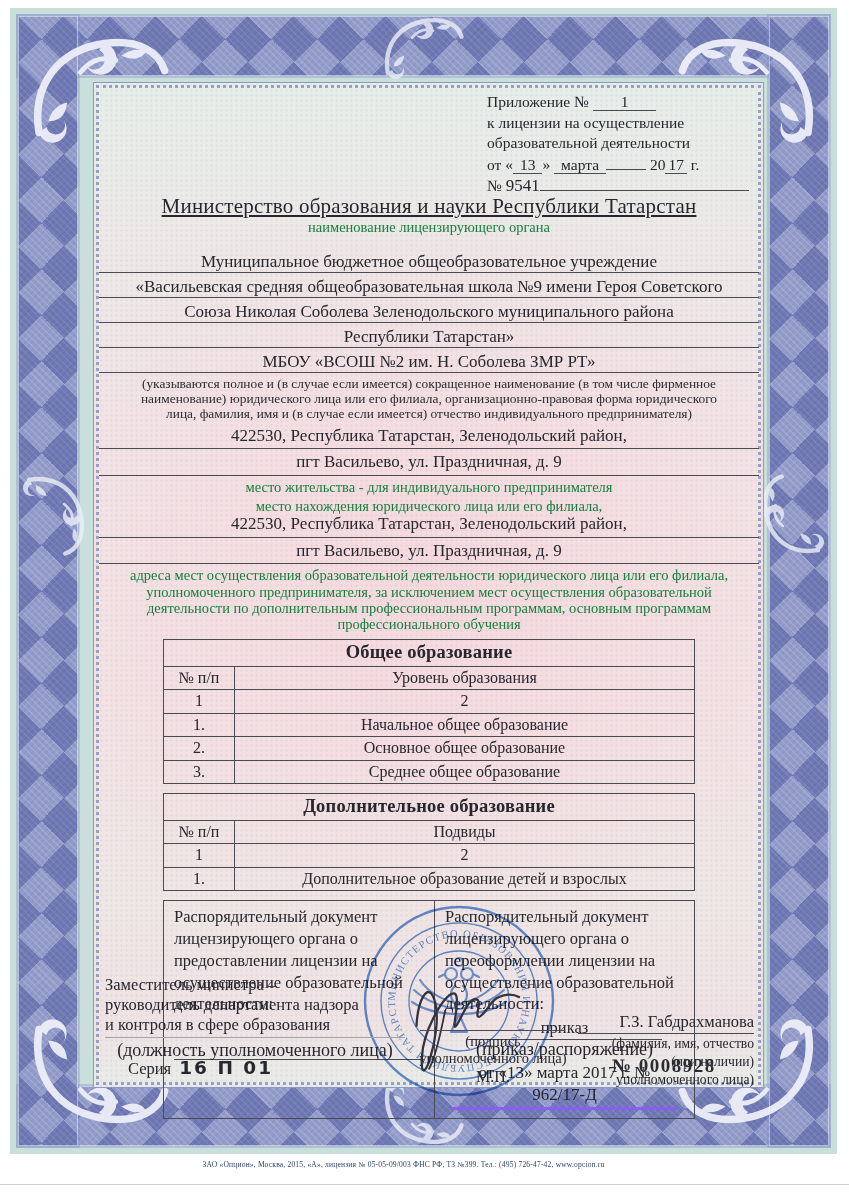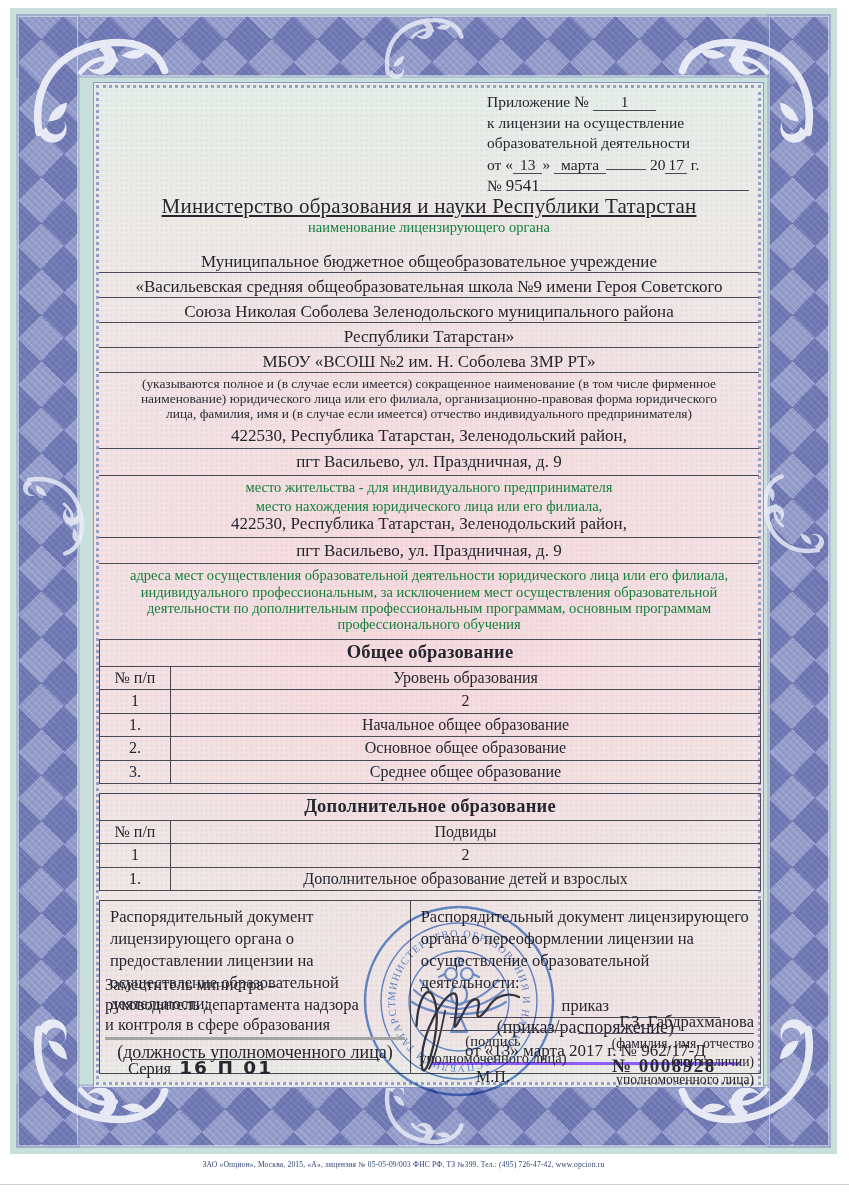--- a/index.html
+++ b/index.html
@@ -53,34 +53,34 @@
 
   
   .main{left:99px;top:194px;width:660px;text-align:center;}
   .title{font-size:21px;text-decoration:underline;letter-spacing:.2px;}
   .caption{font-size:14.5px;line-height:1.12;color:#15803d;}
   .caption-sm{font-size:13.4px;line-height:1.1;color:#2b2b33;}
   .org-line{font-size:17px;line-height:1.18;border-bottom:1px solid #4a4a55;margin-bottom:4px;}
   .addr-line{font-size:17px;line-height:1.15;border-bottom:1px solid #4a4a55;padding-bottom:3px;margin-bottom:3px;}
 
   
-  table{border-collapse:collapse;width:662px;margin:0 auto;font-size:16px;color:#26262e;padding-left:48px;}
+  table{border-collapse:collapse;width:532px;margin:0 auto;font-size:16px;color:#26262e;padding-left:48px;}
   td,th{border:1px solid #4a4a55;padding:1px 4px;text-align:center;line-height:1.28;font-weight:normal;}
   .tbl-title{font-size:18.5px;font-weight:bold;letter-spacing:.2px;}
   .col-num{width:62px;}
 
   .orders td{text-align:left;vertical-align:top;padding:5px 10px 8px 10px;font-size:16.5px;line-height:1.32;}
   .orders .blank-line{width:250px;margin:30px auto 0 auto;border-bottom:1px solid #4a4a55;height:14px;}
   .orders .ord-val{width:82%;margin:2px auto 0 auto;text-align:center;border-bottom:1px solid #4a4a55;}
   .orders .ord-cap{text-align:center;font-size:18px;line-height:1.1;}
   .orders .ord-date{width:94%;margin:2px auto 0 auto;text-align:center;font-size:17px;border-bottom:3px solid #8b5cf6;}
 
   
   .sig-left{left:105px;top:975px;width:300px;font-size:16.5px;line-height:1.22;}
-  .sig-left .ul3{border-bottom:3px solid #a3a3a3;padding-bottom:2px;}
+  .sig-left .ul3{border-bottom:1px solid #a3a3a3;padding-bottom:2px;}
   .sig-left .cap{font-size:18px;text-align:center;margin-top:2px;}
   .sig-mid-line{left:420px;top:1030px;width:145px;border-top:1px solid #4a4a55;}
   .sig-mid{left:398px;top:1033px;width:190px;text-align:center;font-size:14.5px;line-height:1.18;}
   .sig-mp{left:398px;top:1068px;width:190px;text-align:center;font-size:16px;}
   .sig-right{left:578px;top:1012px;width:176px;text-align:right;font-size:16.5px;}
   .sig-right .name{border-bottom:1px solid #4a4a55;padding-bottom:1px;}
   .sig-right .cap{font-size:13.6px;line-height:1.16;margin-top:2px;}
   .series{left:128px;top:1057px;font-size:16.5px;}
   .series b{font-family:"DejaVu Sans","Liberation Sans",sans-serif;font-weight:600;font-size:18.5px;letter-spacing:2px;margin-left:8px;}
   .serial{left:612px;top:1055px;font-size:19px;font-weight:bold;letter-spacing:1.5px;color:#2b2b33;}
@@ -176,21 +176,21 @@
     <div class="caption-sm" style="margin-bottom:4px;">лица, фамилия, имя и (в случае если имеется) отчество индивидуального предпринимателя)</div>
 
     <div class="addr-line">422530, Республика Татарстан, Зеленодольский район,</div>
     <div class="addr-line">пгт Васильево, ул. Праздничная, д. 9</div>
     <div class="caption" style="margin-bottom:3px;">место жительства - для индивидуального предпринимателя</div>
     <div class="caption">место нахождения юридического лица или его филиала,</div>
 
     <div class="addr-line">422530, Республика Татарстан, Зеленодольский район,</div>
     <div class="addr-line">пгт Васильево, ул. Праздничная, д. 9</div>
     <div class="caption">адреса мест осуществления образовательной деятельности юридического лица или его филиала,</div>
-    <div class="caption">индивидуального профессиональным, за исключением мест осуществления образовательной</div>
+    <div class="caption">уполномоченного предпринимателя, за исключением мест осуществления образовательной</div>
     <div class="caption">деятельности по дополнительным профессиональным программам, основным программам</div>
     <div class="caption" style="margin-bottom:7px;">профессионального обучения</div>
 
     <table>
       <tbody>
           <tr>
             <th colspan="2" class="tbl-title">Общее образование</th>
           </tr>
       <tr>
         <td class="col-num">№ п/п</td>

